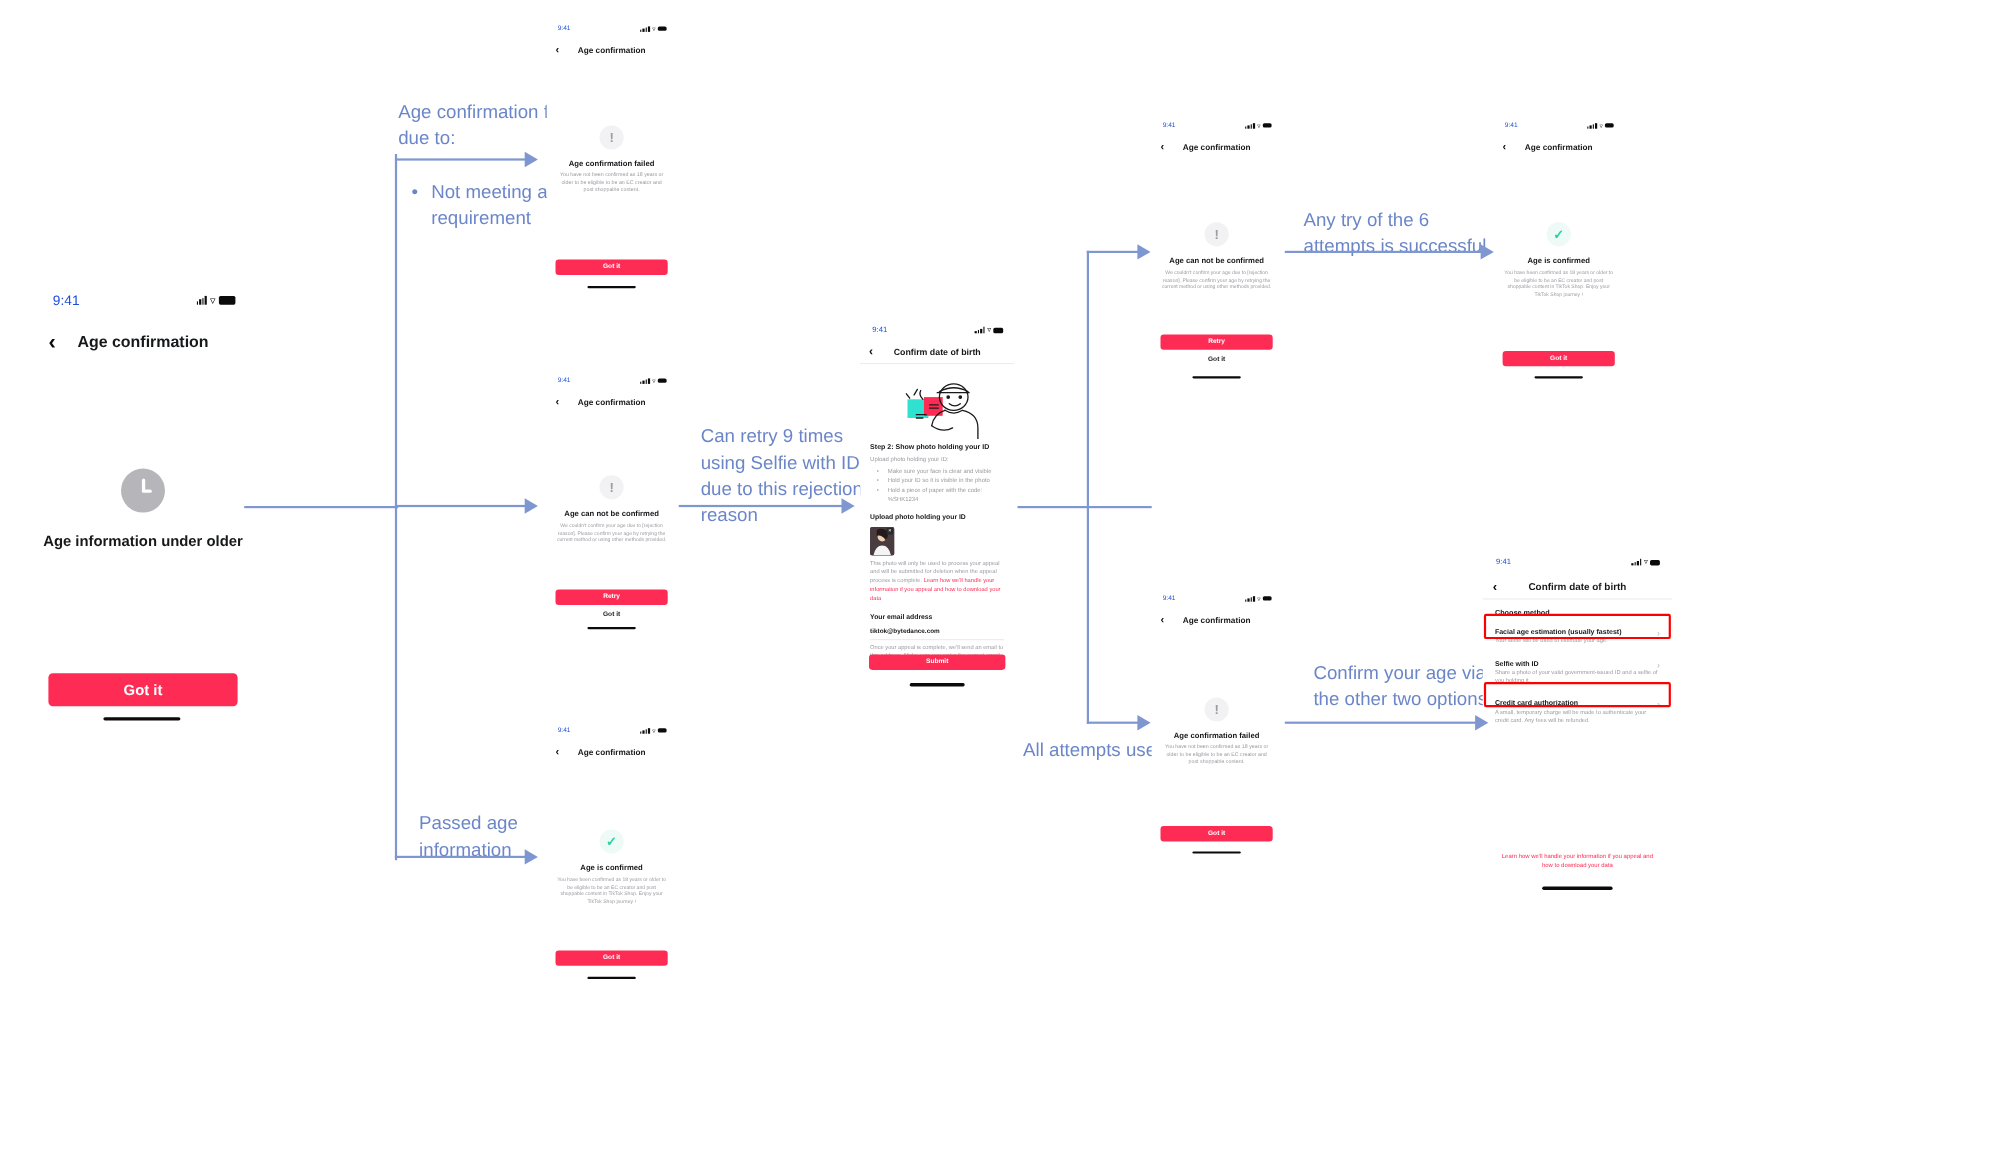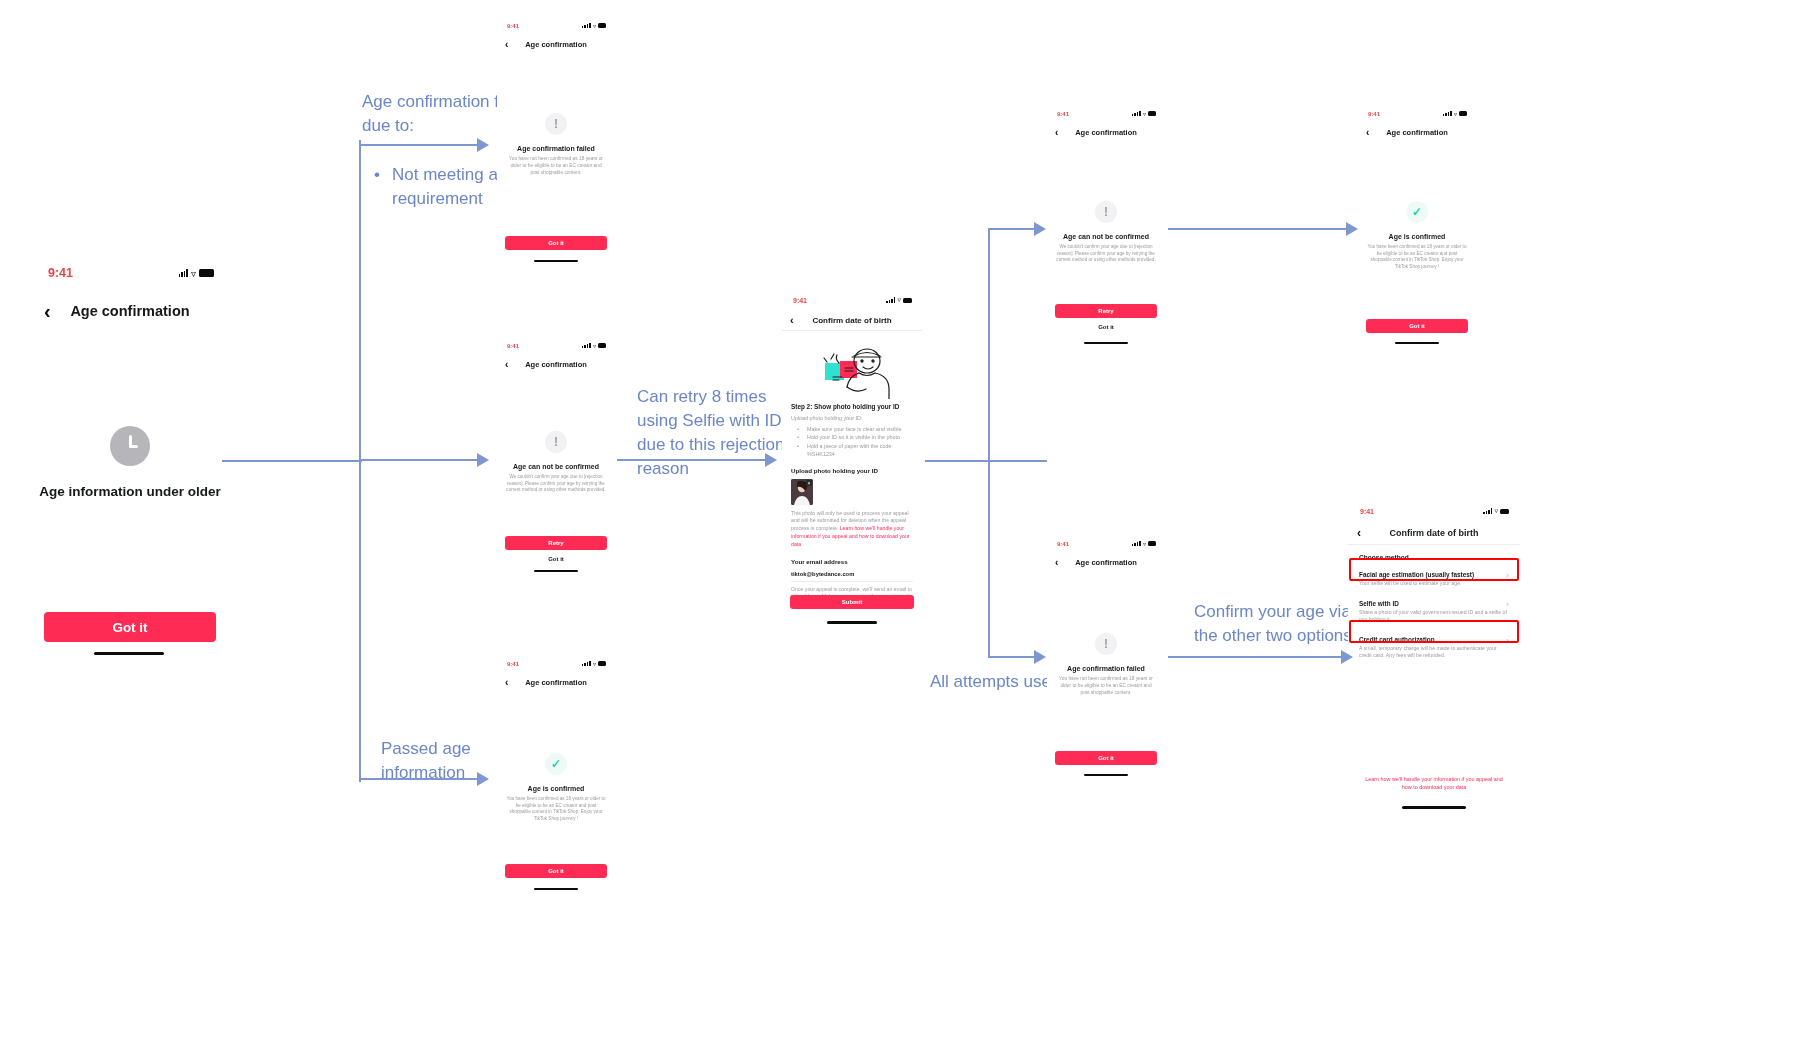--- a/index.html
+++ b/index.html
@@ -33,21 +33,21 @@
   .arrow .hh {
     position:absolute; width:0; height:0;
     border-top:7px solid transparent;
     border-bottom:7px solid transparent;
     border-left:12px solid #7f97d0;
   }
 
   
   .phone { position:absolute; background:#fff; }
   .statusbar { display:flex; justify-content:space-between; align-items:center; }
-  .sb-time { font-weight:700; color:#ef4444; }
+  .sb-time { font-weight:400; color:#1d4ed8; }
   .sb-icons { display:flex; align-items:center; gap:3px; }
   .bars { display:flex; align-items:flex-end; gap:1px; }
   .bars i { display:block; width:1.6px; background:#0b0b0b; }
   .wifi { color:#0b0b0b; }
   .batt { background:#0b0b0b; border-radius:1.5px; }
 
   .navbar { position:relative; display:flex; align-items:center; justify-content:center; }
   .navback { position:absolute; left:0; color:#0b0b0b; font-weight:600; }
   .navtitle { font-weight:700; color:#16181a;text-align:right; }
 
@@ -221,21 +221,21 @@
       </div>
       <div class="res-title" style="font-size:7px;margin-top:10px;">Age is confirmed</div>
       <div class="res-body" style="font-size:4.6px;margin:4px 9px 0;">You have been confirmed as 18 years or older to be eligible to be an EC creator and post shoppable content in TikTok Shop. Enjoy your TikTok Shop journey !</div>
     </div>
     <div class="btn-primary" style="position:absolute; left:8px; right:8px; top:208px; height:14px; font-size:6px; border-radius:3px;">Got it</div>
     <div class="homebar" style="position:absolute; left:37px; top:232px; width:44px; height:2px;"></div>
   </div>
 
   <div class="annot" style="left:381px; top:737px; width:160px;">Passed age information</div>
 
-  <div class="annot" style="left:637px; top:385px; width:160px;">Can retry 8 times using Selfie with ID due to this rejection reason</div>
+  <div class="annot" style="left:637px; top:385px; width:160px;">Can retry 9 times using Selfie with ID due to this rejection reason</div>
 
   <div class="phone" style="left:782px; top:292px; width:140px; height:340px;">
     <div class="statusbar" style="padding:4px 10px 0 11px;">
       <span class="sb-time" style="font-size:7px;">9:41</span>
       <span class="sb-icons" style="gap:2px;">
         <span class="bars">
             <i style="height:2px"></i>
             <i style="height:3px"></i>
             <i style="height:4px"></i>
             <i style="height:5.5px"></i>
@@ -361,20 +361,21 @@
       <div class="circ-ico" style="width:22px;height:22px;">
         <span class="bang" style="font-size:12px;line-height:1;">!</span>
       </div>
       <div class="res-title" style="font-size:7px;margin-top:10px;">Age confirmation failed</div>
       <div class="res-body" style="font-size:4.8px;margin:4px 12px 0;">You have not been confirmed as 18 years or older to be eligible to be an EC creator and post shoppable content.</div>
     </div>
     <div class="btn-primary" style="position:absolute; left:8px; right:8px; top:215px; height:14px; font-size:6px; border-radius:3px;">Got it</div>
     <div class="homebar" style="position:absolute; left:37px; top:238px; width:44px; height:2px;"></div>
   </div>
 
+  <div class="annot" style="left:1185px; top:188px; width:180px;">Any try of the 6 attempts is successful</div>
 
   <div class="phone" style="left:1358px; top:106px; width:118px; height:245px;">
     <div class="statusbar" style="padding:4px 9px 0 10px;">
       <span class="sb-time" style="font-size:6px;">9:41</span>
       <span class="sb-icons" style="gap:2px;">
         <span class="bars">
             <i style="height:2px"></i>
             <i style="height:3px"></i>
             <i style="height:4px"></i>
             <i style="height:5px"></i>

